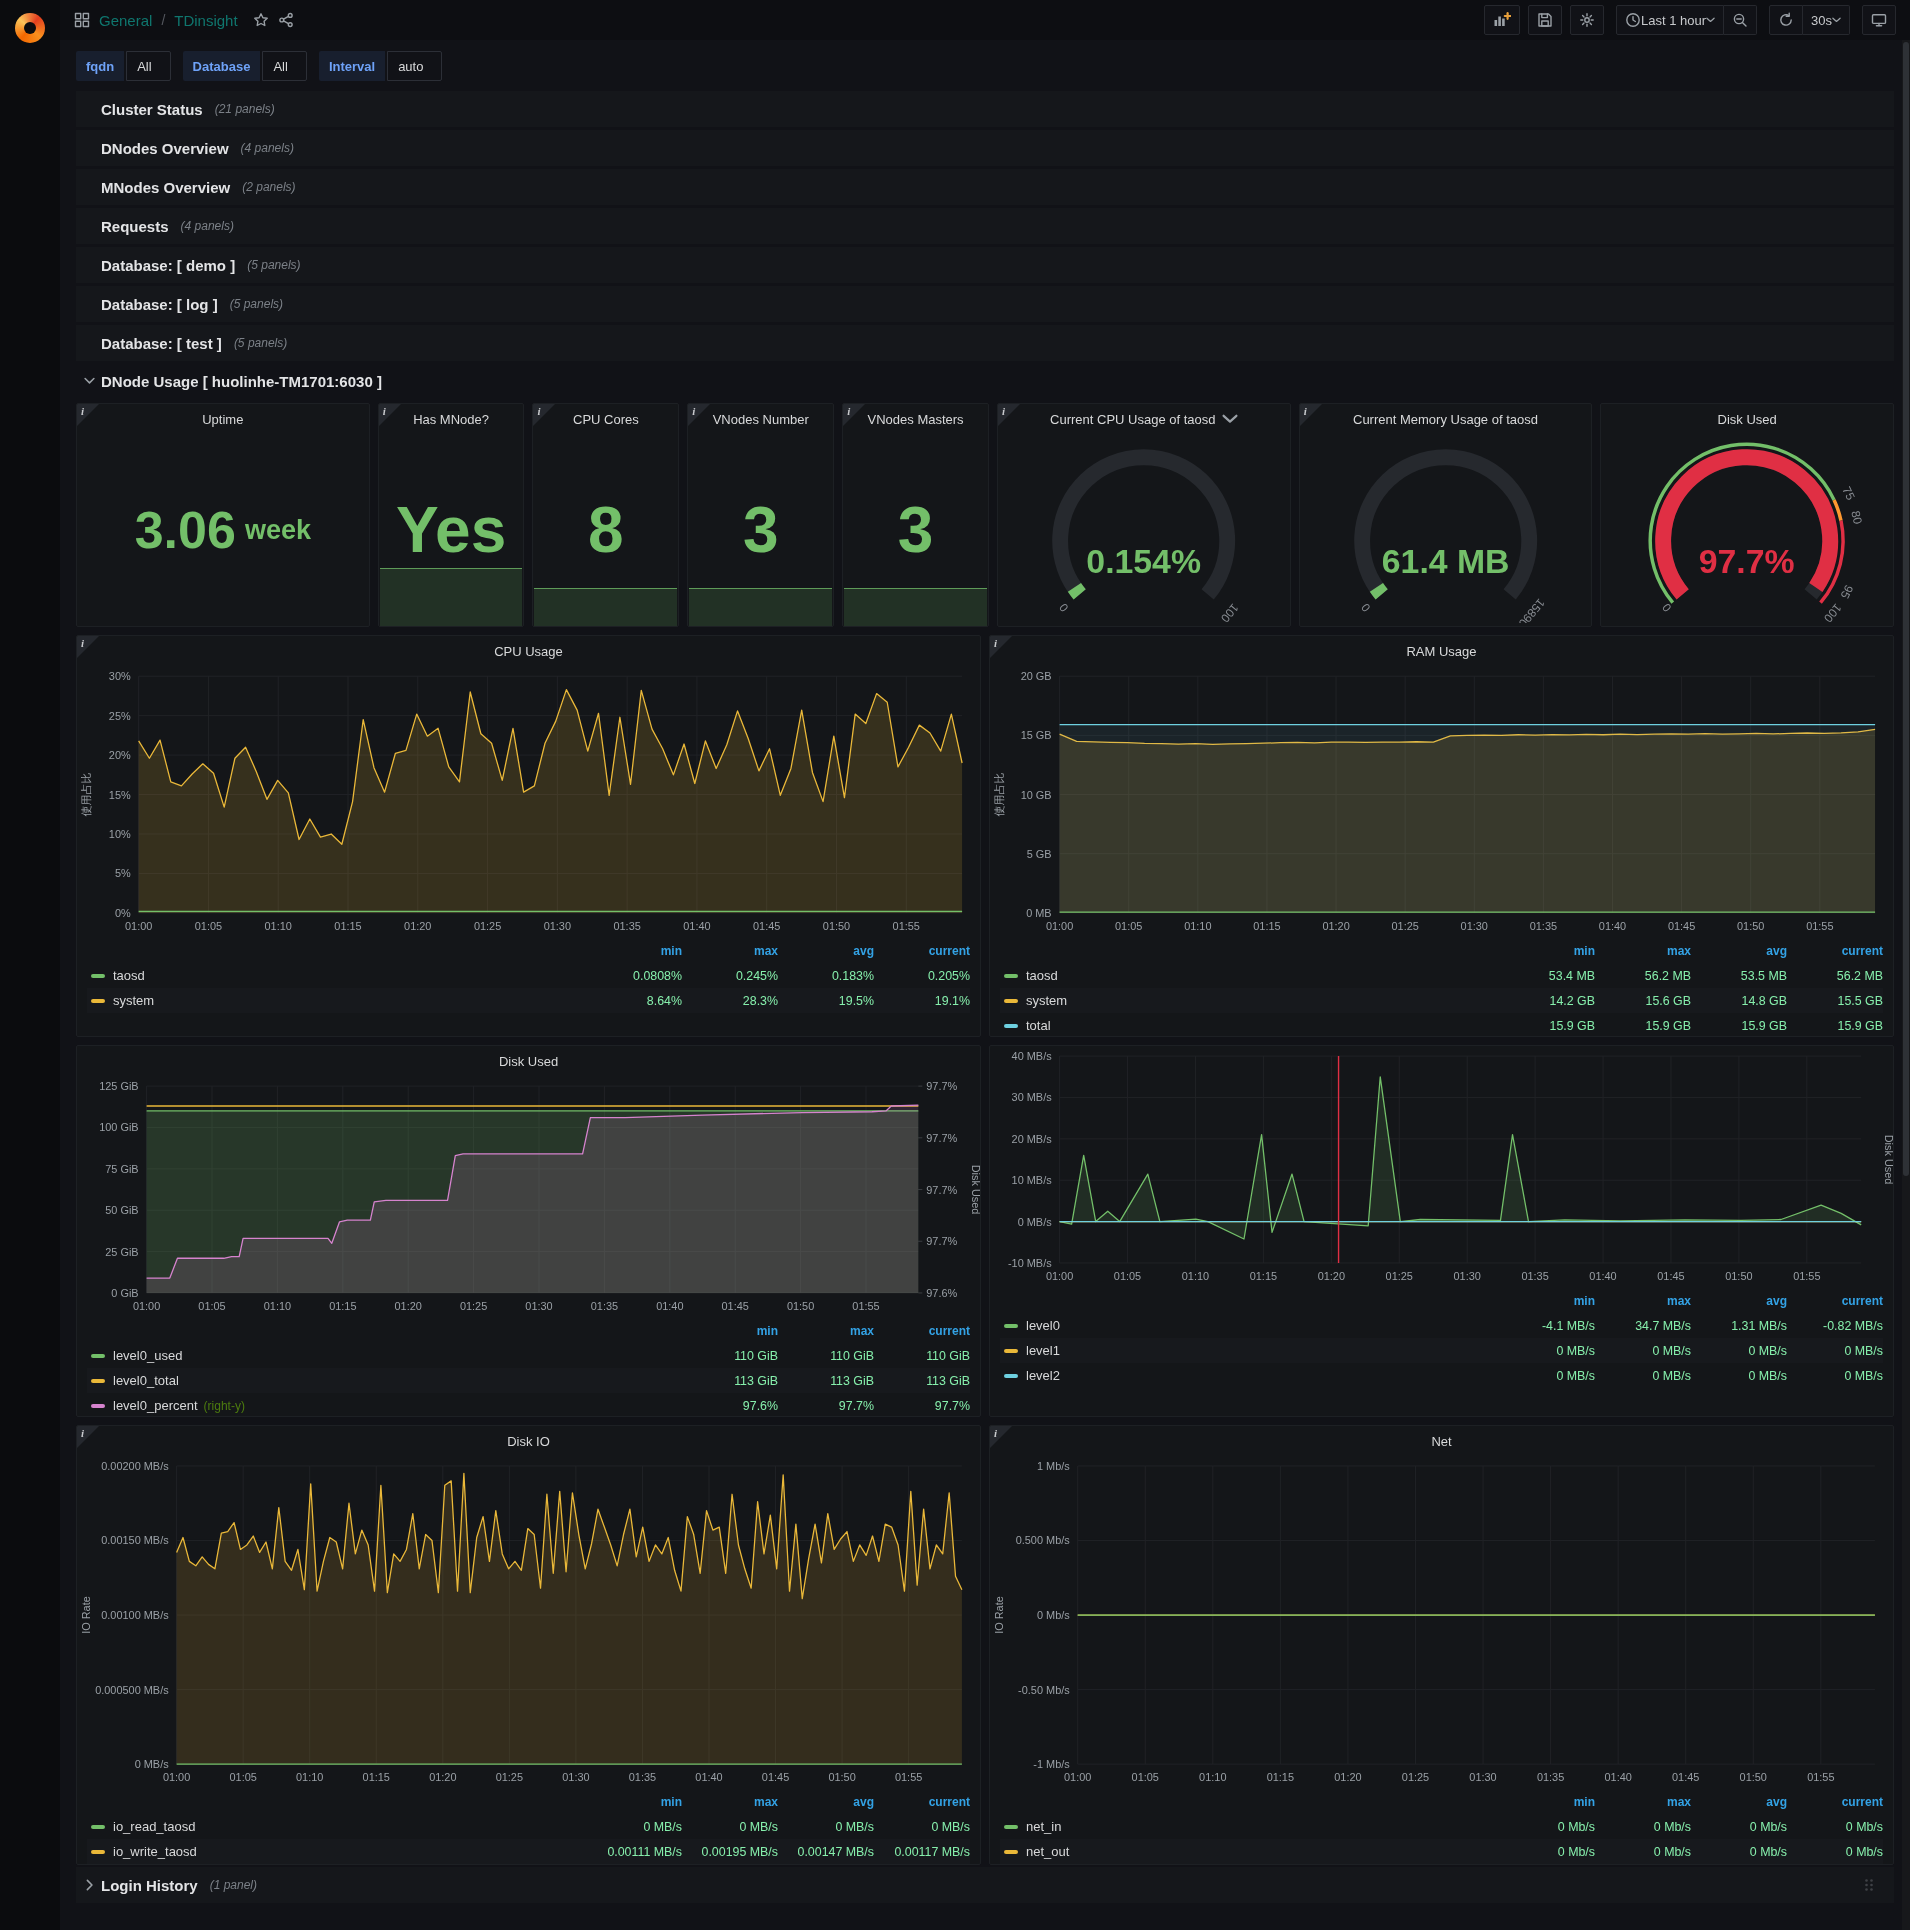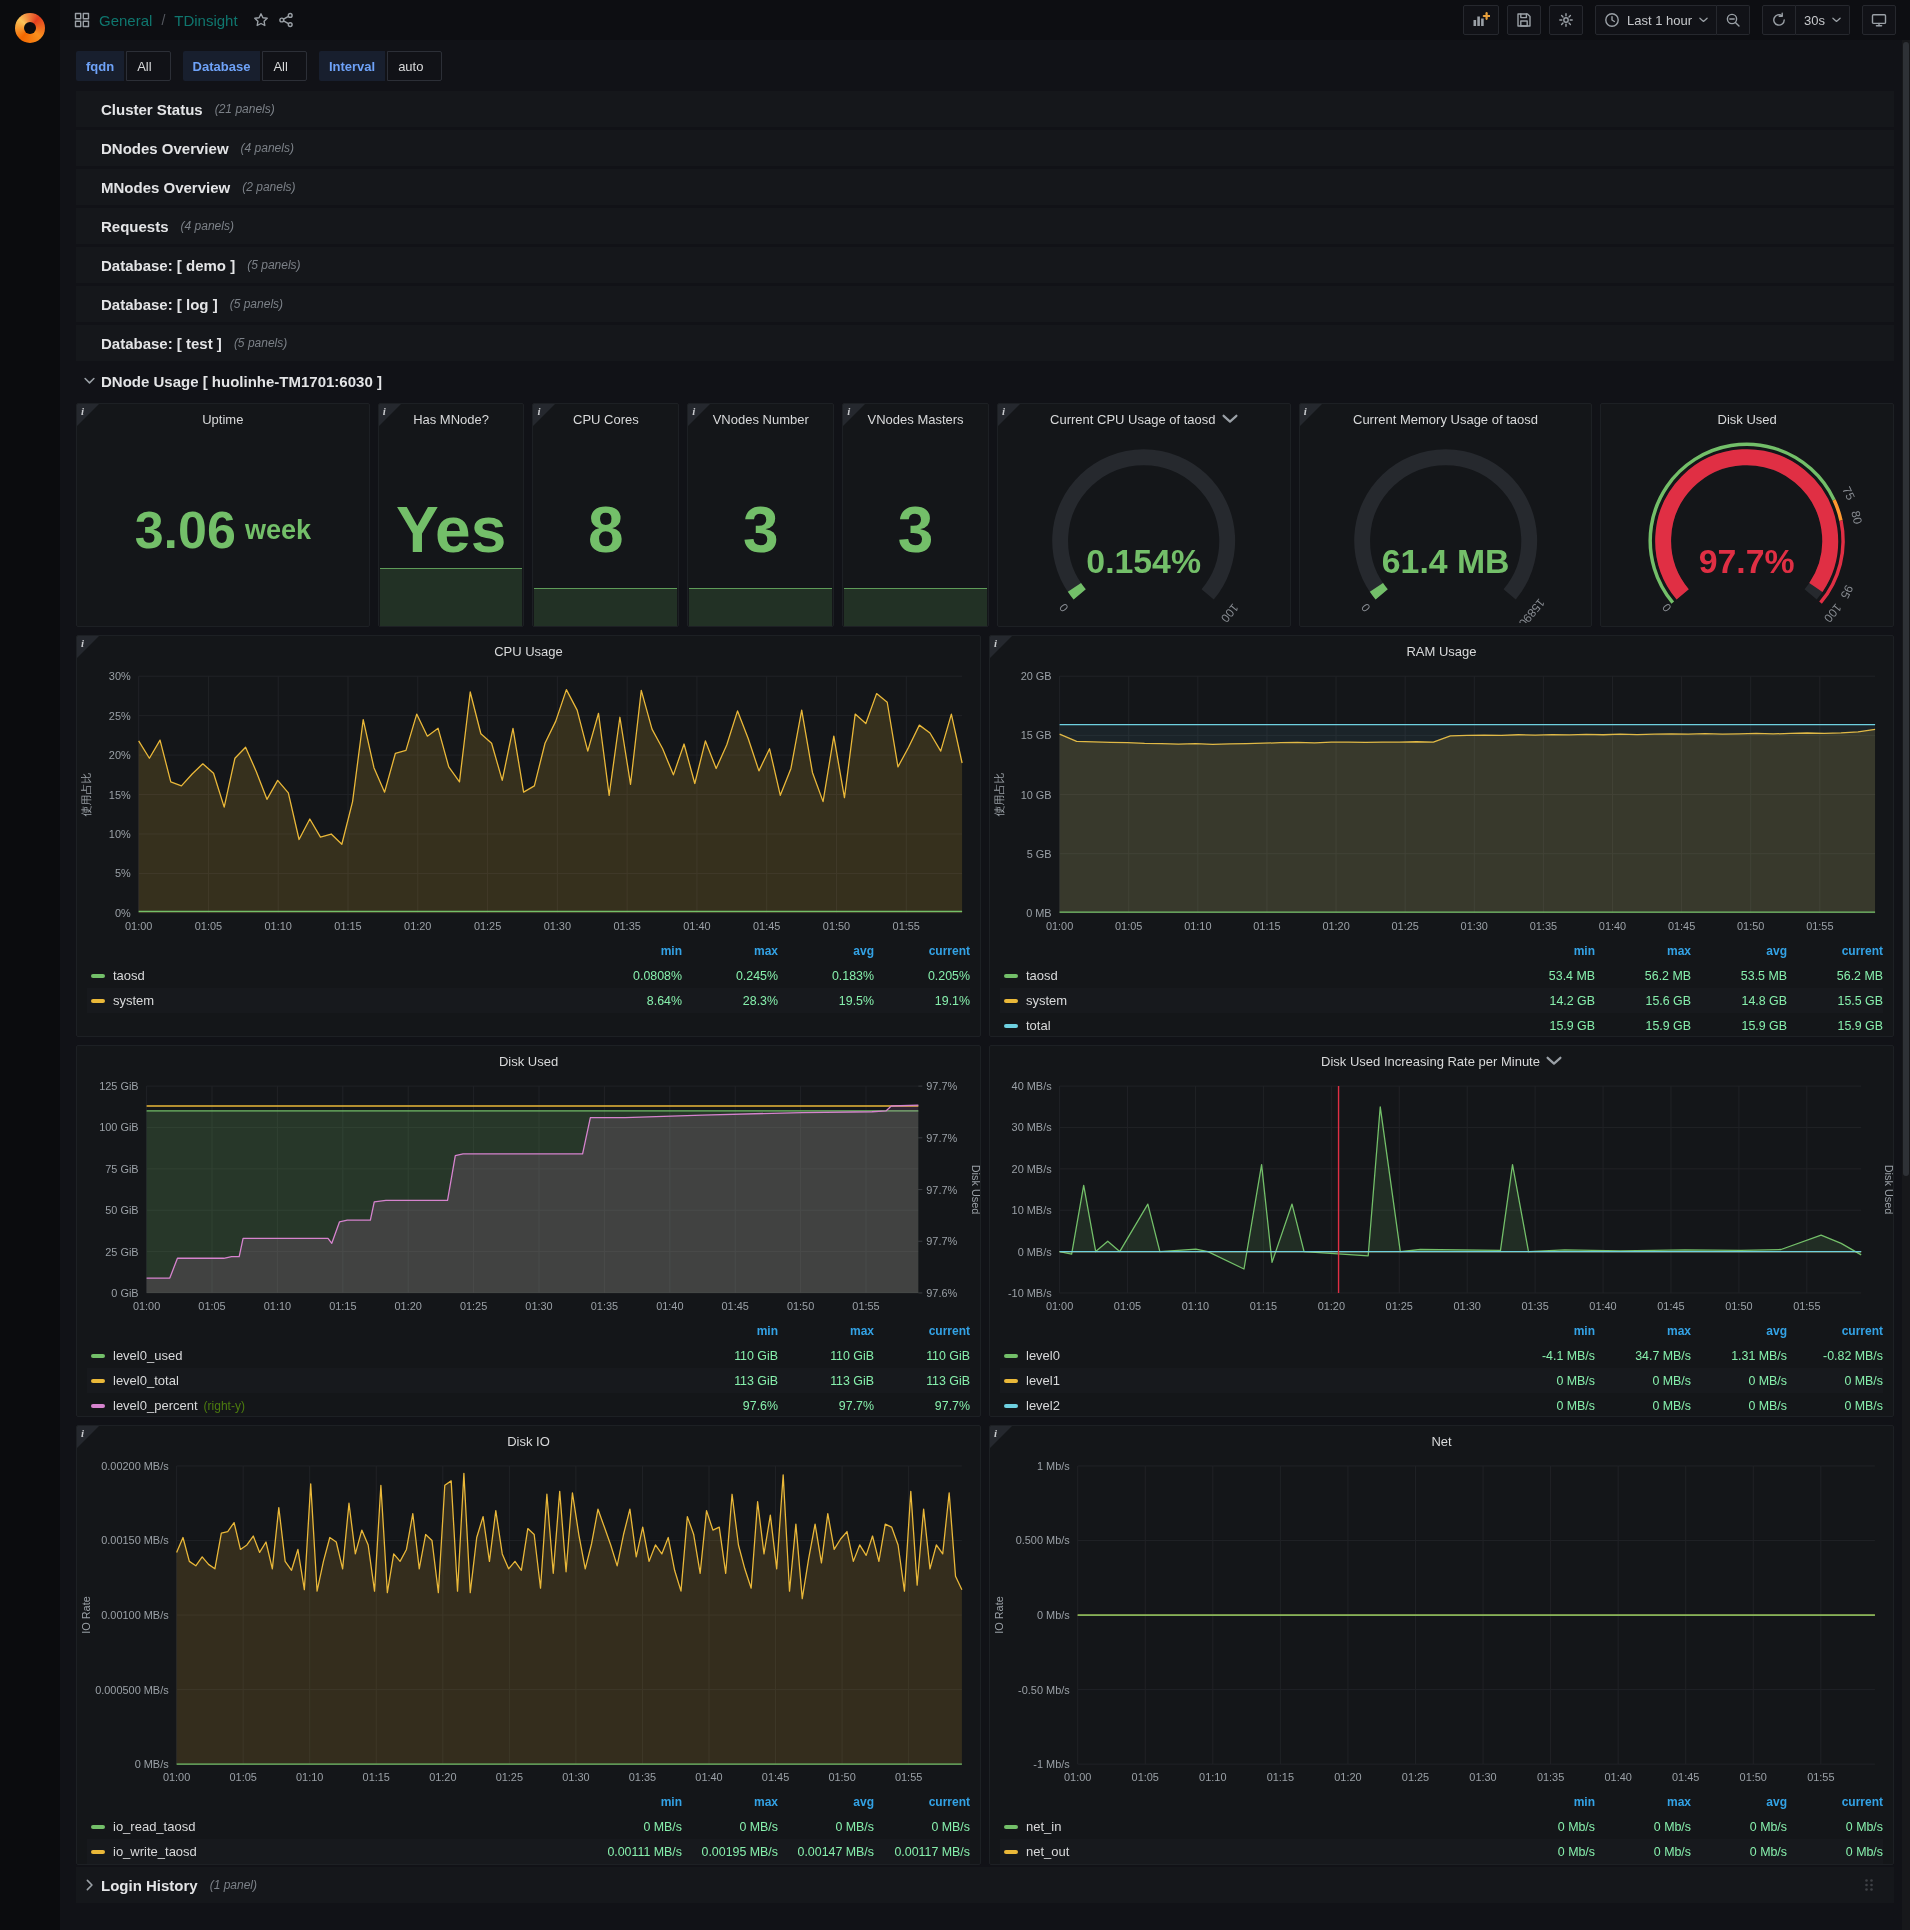--- a/index.html
+++ b/index.html
@@ -16,21 +16,21 @@
   
   .sic{stroke:#9aa0a6;fill:none;stroke-width:1.4;width:16px;height:16px;stroke-linecap:round;stroke-linejoin:round;}
   .icon{display:inline-flex;align-items:center;justify-content:center;}
   
   .main{position:absolute;left:60px;top:0;right:0;}
   .navbar{height:40px;background:#0d0e12;display:flex;align-items:center;padding:0 14px;justify-content:space-between;}
   .nav-left{display:flex;align-items:center;gap:9px;}
   .bc-sec,.bc-page{font-size:15px;color:#0f766e;cursor:pointer;}
   .bc-sep{color:#55585f;font-size:14px;}
   .nav-right{display:flex;align-items:center;gap:8px;}
-  .nav-btn{height:30px;min-width:32px;background:#111217;border:1px solid #26282e;border-radius:2px;display:flex;align-items:center;justify-content:center;gap:7px;color:#c7c9cc;font-family:"Liberation Sans",sans-serif;font-size:13px;cursor:pointer;padding:0 8px;}
+  .nav-btn{height:30px;min-width:32px;background:#111217;border:1px solid #26282e;border-radius:2px;display:flex;align-items:center;justify-content:center;color:#c7c9cc;font-family:"Liberation Sans",sans-serif;font-size:13px;cursor:pointer;padding:0 8px;}
   .nav-btn .caret{width:9px;height:6px;}
   .btn-group{display:flex;}
   .btn-group .nav-btn{border-radius:0;border-left-width:0;}
   .btn-group .nav-btn:first-child{border-radius:2px 0 0 2px;border-left-width:1px;}
   .btn-group .nav-btn:last-child{border-radius:0 2px 2px 0;}
   
   .subnav{display:flex;gap:12px;margin:11px 16px 10px;align-items:center;}
   .var{display:flex;}
   .var-label{height:30px;display:flex;align-items:center;padding:0 10px;background:#181f2e;color:#6ea2f8;font-weight:bold;font-size:13px;border-radius:2px 0 0 2px;cursor:pointer;}
   .var-value{height:30px;display:flex;align-items:center;gap:8px;padding:0 10px;border:1px solid #2c2f37;background:#111217;color:#d8d9da;border-radius:0 2px 2px 0;margin-left:2px;cursor:pointer;}
@@ -658,28 +658,20 @@
             <span class="lgd-name">level0_percent</span>
             <span class="lgd-note">(right-y)</span>
             <span class="lgd-sp"></span>
             <span class="lgd-v">97.6%</span>
             <span class="lgd-v">97.7%</span>
             <span class="lgd-v">97.7%</span>
           </div>
         </div>
       </div>
       <div class="panel" style="height: 372px;">
-        <div class="ptitle">
-          <span>Disk Used Increasing Rate per Minute</span>
-          <span class="icon">
-            <svg viewBox="0 0 10 6" class="sic caret" width="10" height="6">
-              <path d="M1 1l4 3.6L9 1"></path>
-            </svg>
-          </span>
-        </div>
         <svg class="chart-svg" width="100%" height="241" viewBox="0 0 908 242">
           <line x1="70" x2="876" y1="218" y2="218" stroke="#202226" stroke-width="1"></line>
           <text x="62" y="222" fill="#9aa0a6" font-size="11" text-anchor="end">-10 MB/s</text>
           <line x1="70" x2="876" y1="176.4" y2="176.4" stroke="#202226" stroke-width="1"></line>
           <text x="62" y="180.4" fill="#9aa0a6" font-size="11" text-anchor="end">0 MB/s</text>
           <line x1="70" x2="876" y1="134.8" y2="134.8" stroke="#202226" stroke-width="1"></line>
           <text x="62" y="138.8" fill="#9aa0a6" font-size="11" text-anchor="end">10 MB/s</text>
           <line x1="70" x2="876" y1="93.2" y2="93.2" stroke="#202226" stroke-width="1"></line>
           <text x="62" y="97.2" fill="#9aa0a6" font-size="11" text-anchor="end">20 MB/s</text>
           <line x1="70" x2="876" y1="51.599999999999994" y2="51.599999999999994" stroke="#202226" stroke-width="1"></line>

